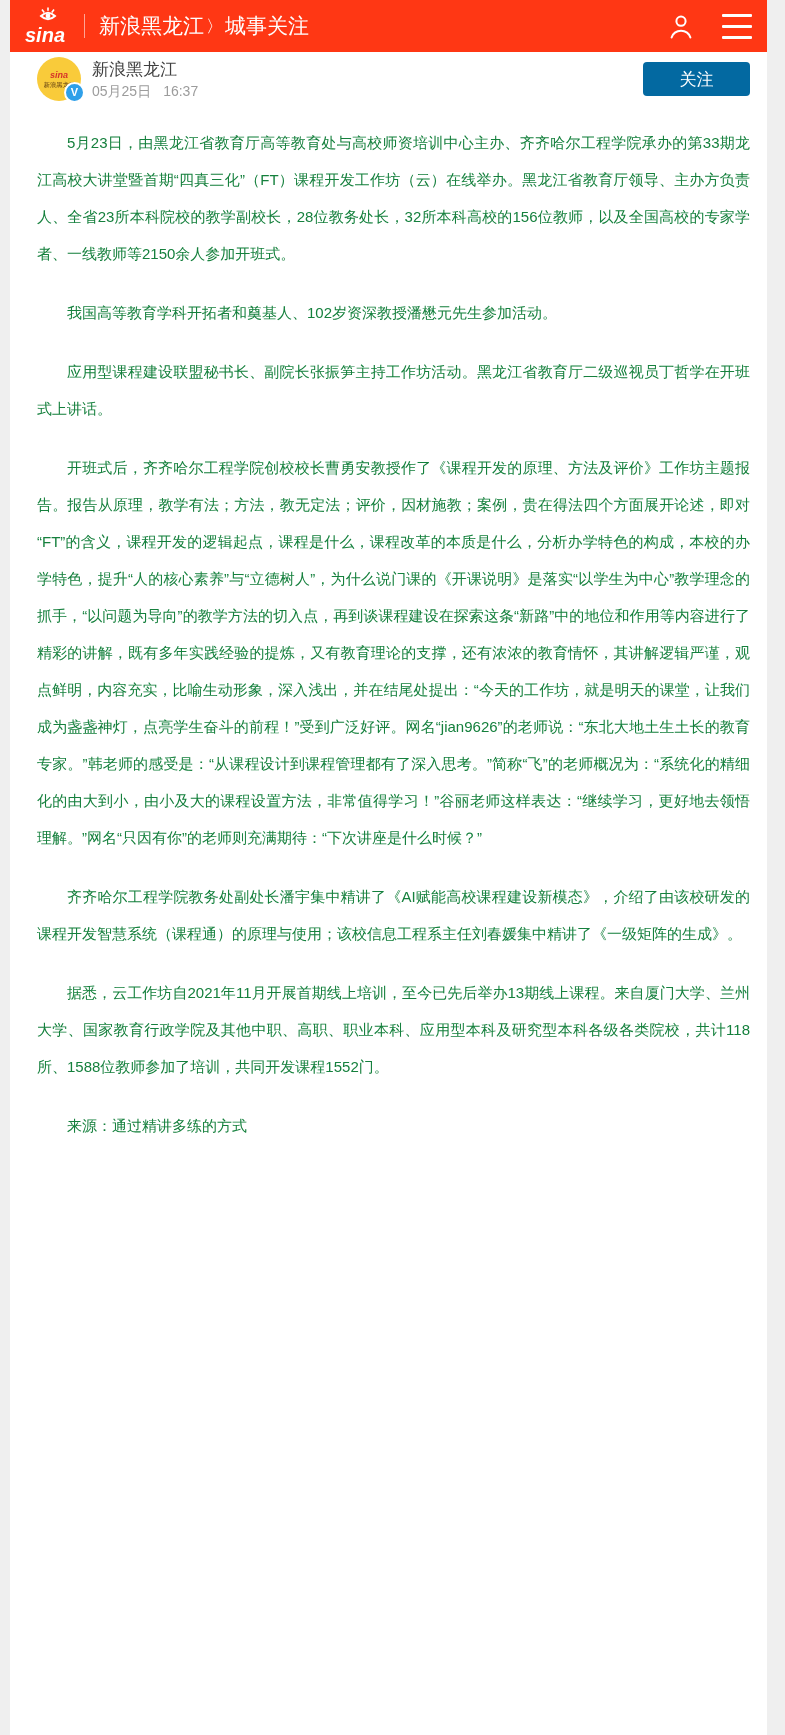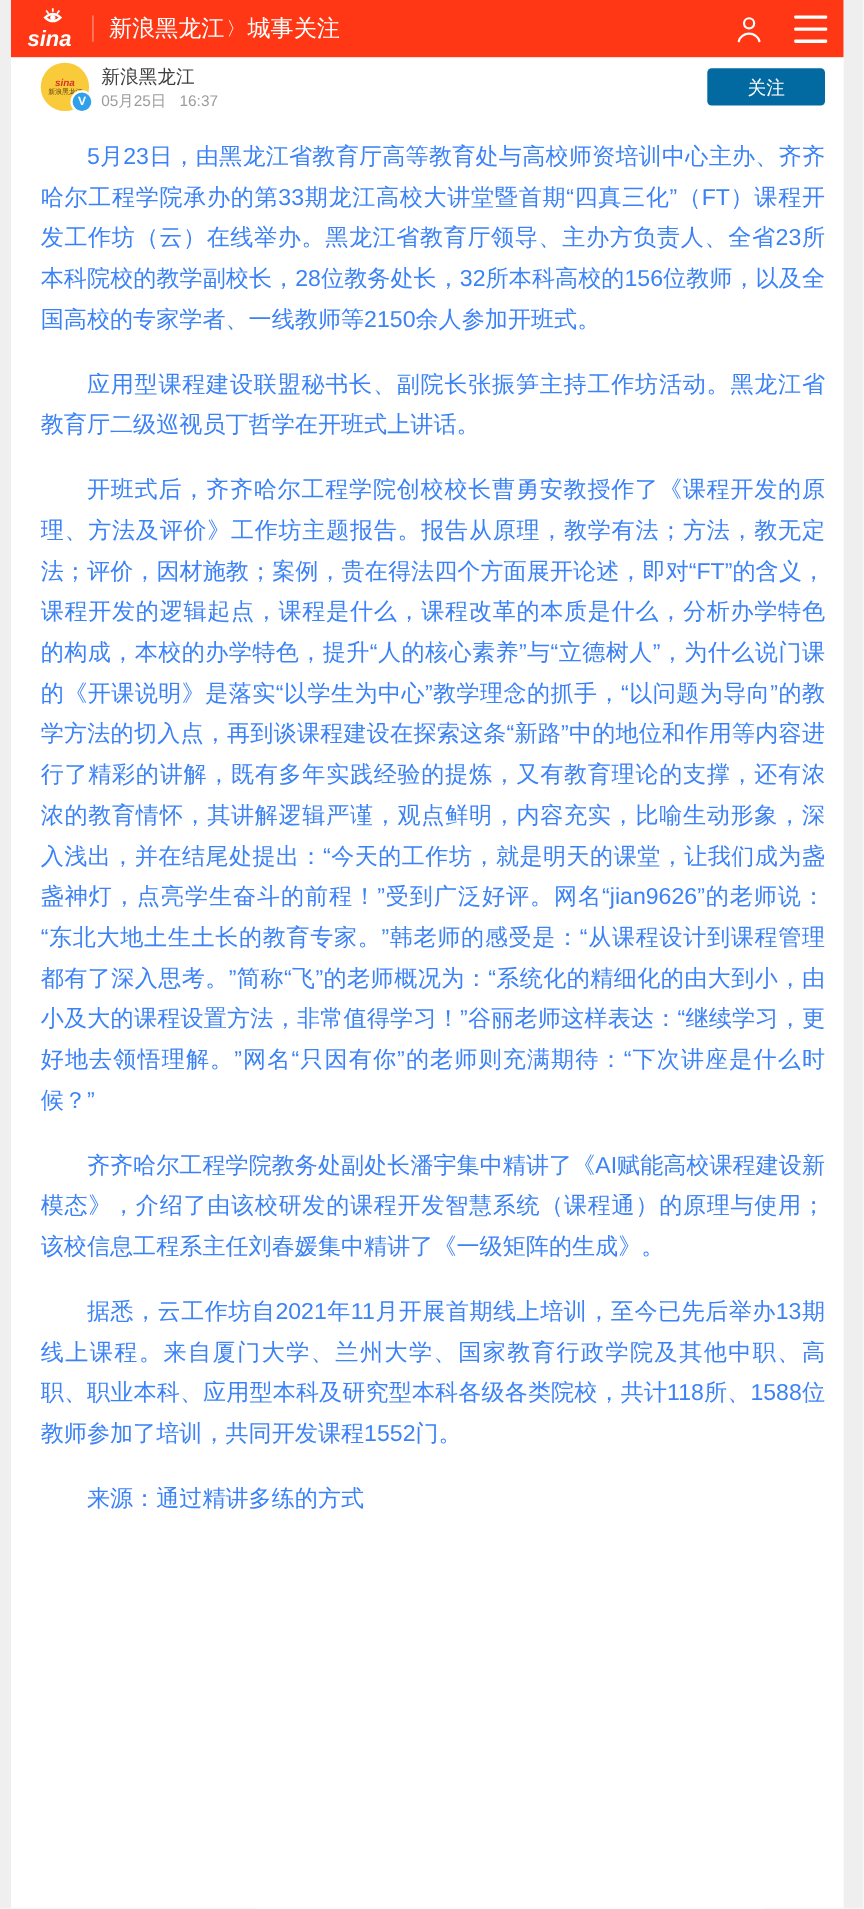--- a/index.html
+++ b/index.html
@@ -87,23 +87,23 @@
     font-size:17px;
     border:none;border-radius:4px;
     display:flex;align-items:center;justify-content:center;
     cursor:pointer;
     font-family:inherit;
   }
   
   .body-text{margin-top:21px;}
   .body-text p{
     margin:0 0 22px;
-    font-size:21px;
+    font-size:15px;
     line-height:37px;
-    color:#3b82f6;
+    color:#15803d;
     text-align:justify;
     text-indent:2em;
     word-break:break-all;
   }
 </style>
 </head>
 <body>
 
 <div class="page">
 
@@ -145,20 +145,21 @@
         <div class="author-name">新浪黑龙江</div>
         <div class="author-date">
           <span>05月25日</span><span class="time">16:37</span>
         </div>
       </div>
       <button class="follow-btn">关注</button>
     </div>
 
     <div class="body-text">
       <p>5月23日，由黑龙江省教育厅高等教育处与高校师资培训中心主办、齐齐哈尔工程学院承办的第33期龙江高校大讲堂暨首期“四真三化”（FT）课程开发工作坊（云）在线举办。黑龙江省教育厅领导、主办方负责人、全省23所本科院校的教学副校长，28位教务处长，32所本科高校的156位教师，以及全国高校的专家学者、一线教师等2150余人参加开班式。</p>
+      <p>我国高等教育学科开拓者和奠基人、102岁资深教授潘懋元先生参加活动。</p>
       <p>应用型课程建设联盟秘书长、副院长张振笋主持工作坊活动。黑龙江省教育厅二级巡视员丁哲学在开班式上讲话。</p>
       <p>开班式后，齐齐哈尔工程学院创校校长曹勇安教授作了《课程开发的原理、方法及评价》工作坊主题报告。报告从原理，教学有法；方法，教无定法；评价，因材施教；案例，贵在得法四个方面展开论述，即对“FT”的含义，课程开发的逻辑起点，课程是什么，课程改革的本质是什么，分析办学特色的构成，本校的办学特色，提升“人的核心素养”与“立德树人”，为什么说门课的《开课说明》是落实“以学生为中心”教学理念的抓手，“以问题为导向”的教学方法的切入点，再到谈课程建设在探索这条“新路”中的地位和作用等内容进行了精彩的讲解，既有多年实践经验的提炼，又有教育理论的支撑，还有浓浓的教育情怀，其讲解逻辑严谨，观点鲜明，内容充实，比喻生动形象，深入浅出，并在结尾处提出：“今天的工作坊，就是明天的课堂，让我们成为盏盏神灯，点亮学生奋斗的前程！”受到广泛好评。网名“jian9626”的老师说：“东北大地土生土长的教育专家。”韩老师的感受是：“从课程设计到课程管理都有了深入思考。”简称“飞”的老师概况为：“系统化的精细化的由大到小，由小及大的课程设置方法，非常值得学习！”谷丽老师这样表达：“继续学习，更好地去领悟理解。”网名“只因有你”的老师则充满期待：“下次讲座是什么时候？”</p>
       <p>齐齐哈尔工程学院教务处副处长潘宇集中精讲了《AI赋能高校课程建设新模态》，介绍了由该校研发的课程开发智慧系统（课程通）的原理与使用；该校信息工程系主任刘春媛集中精讲了《一级矩阵的生成》。</p>
       <p>据悉，云工作坊自2021年11月开展首期线上培训，至今已先后举办13期线上课程。来自厦门大学、兰州大学、国家教育行政学院及其他中职、高职、职业本科、应用型本科及研究型本科各级各类院校，共计118所、1588位教师参加了培训，共同开发课程1552门。</p>
       <p>来源：通过精讲多练的方式</p>
     </div>
 
   </div>
 </div>
 

